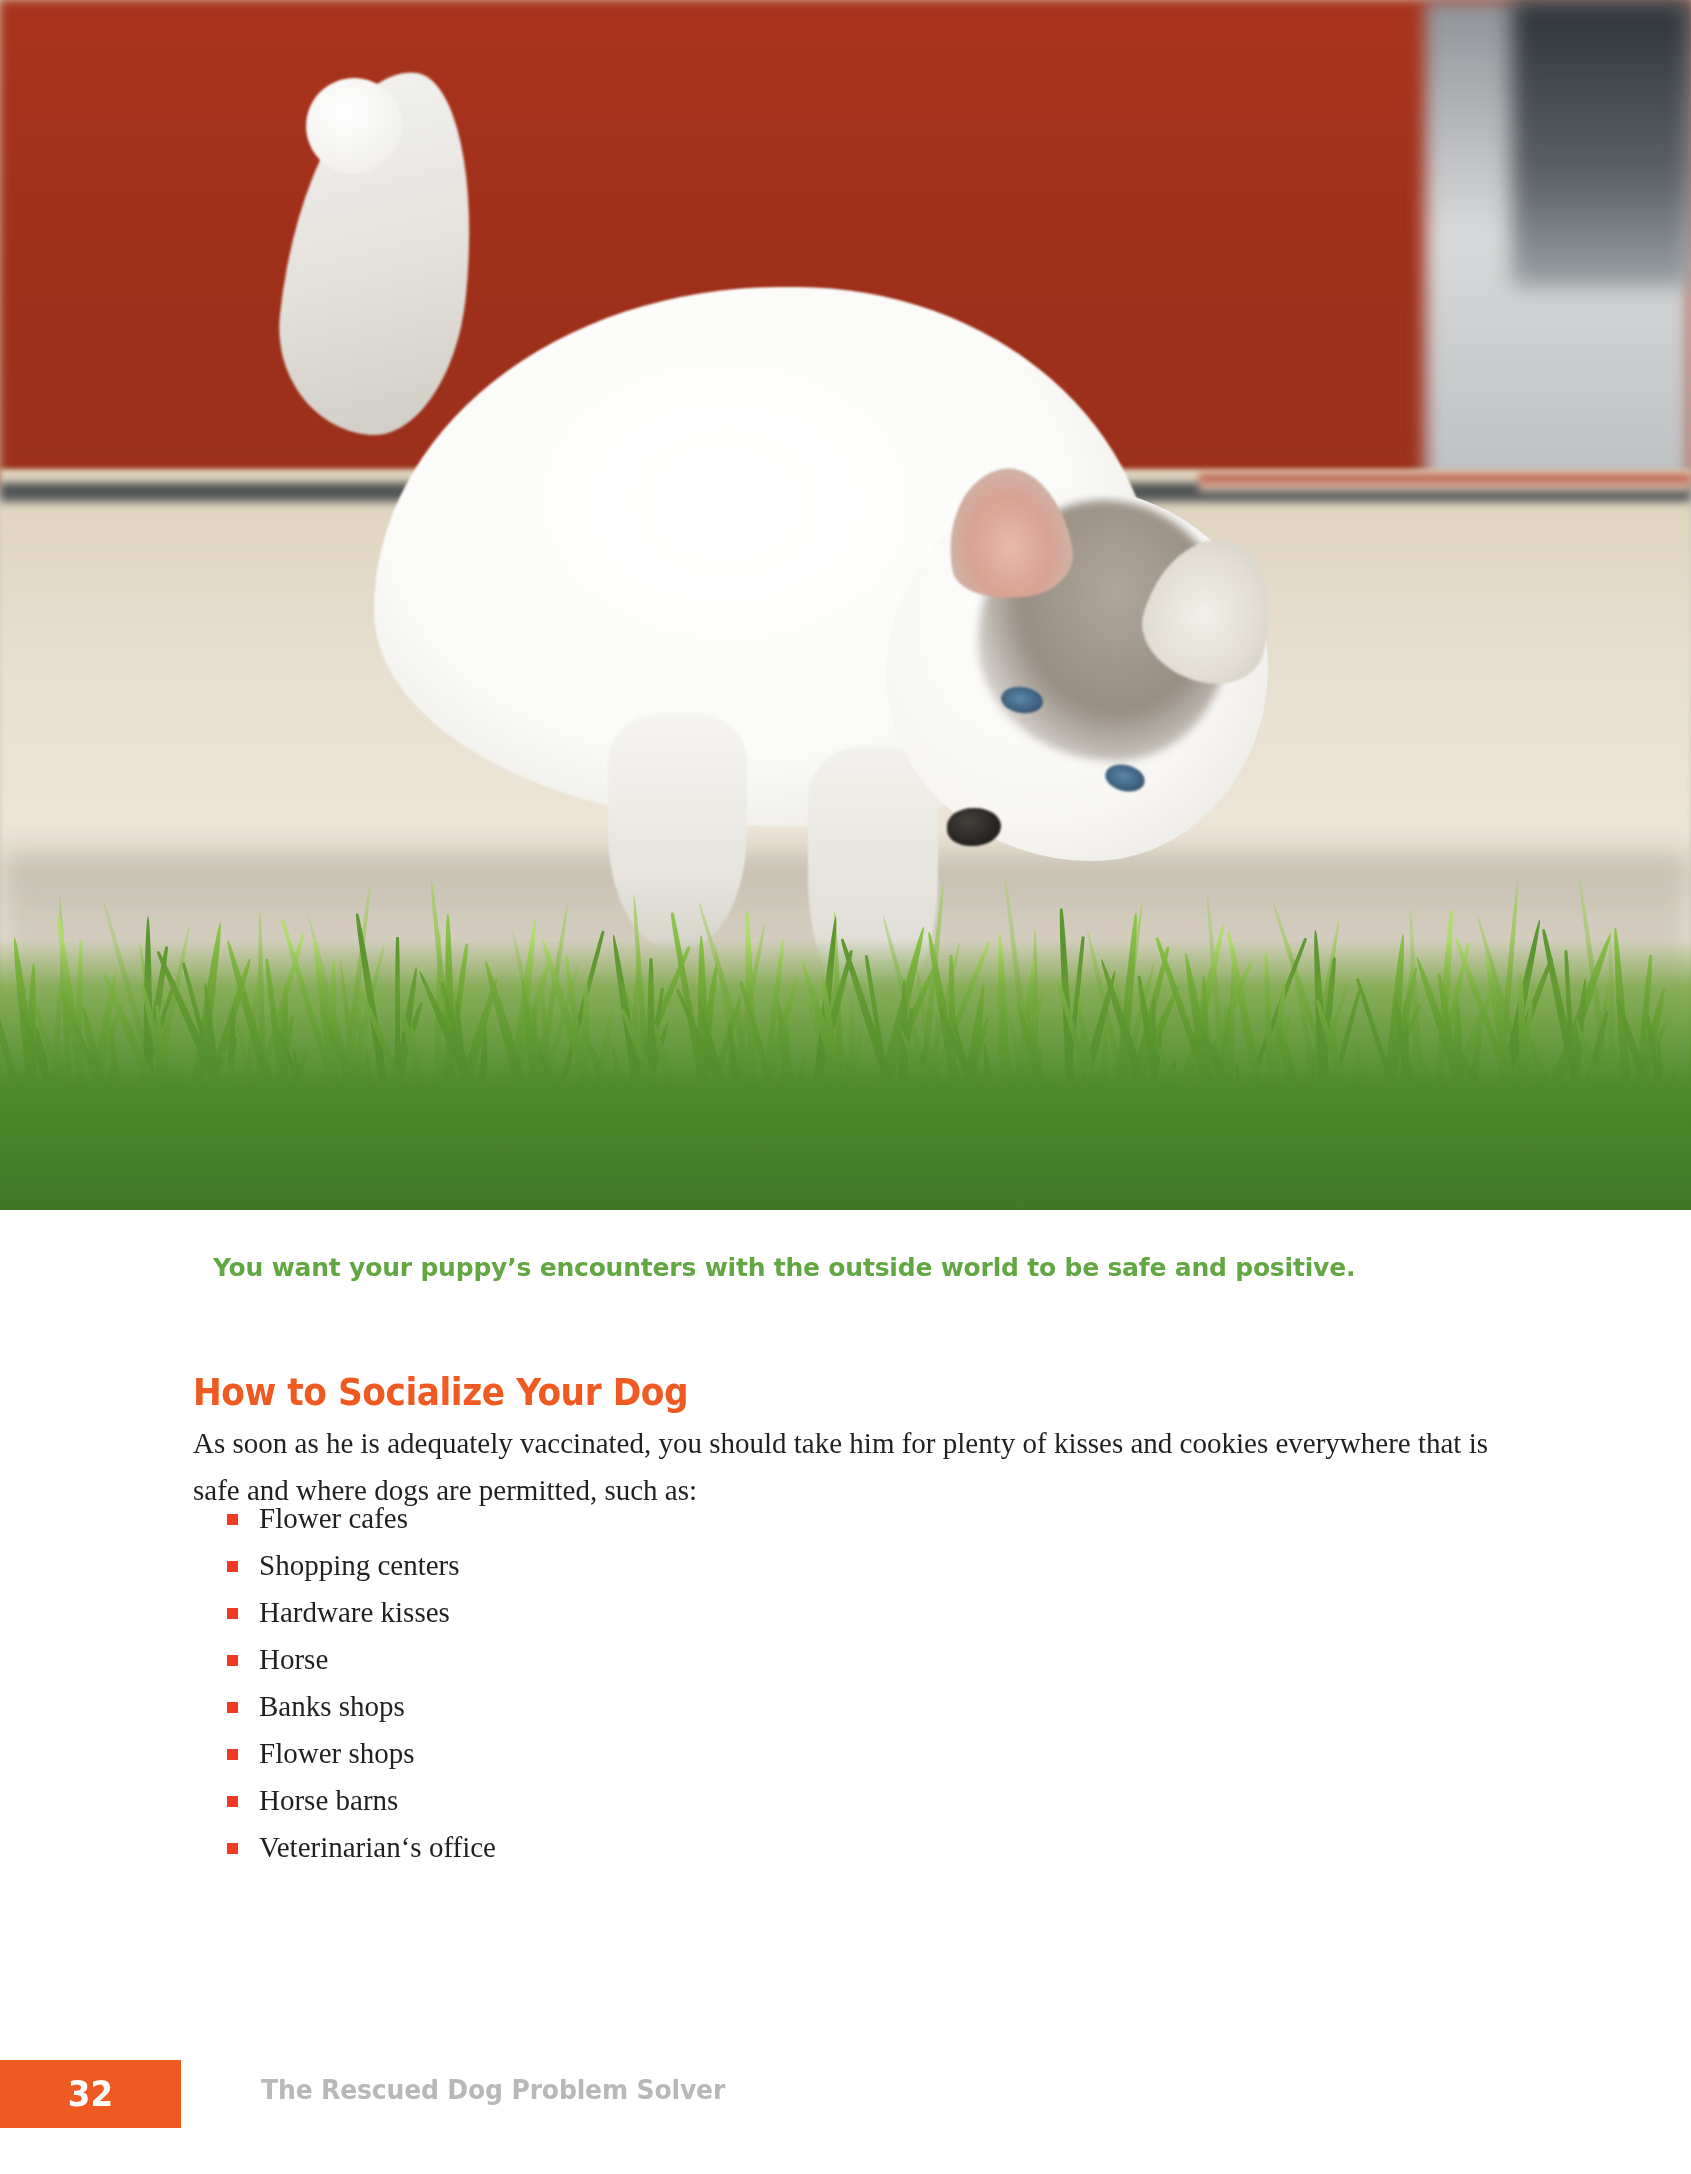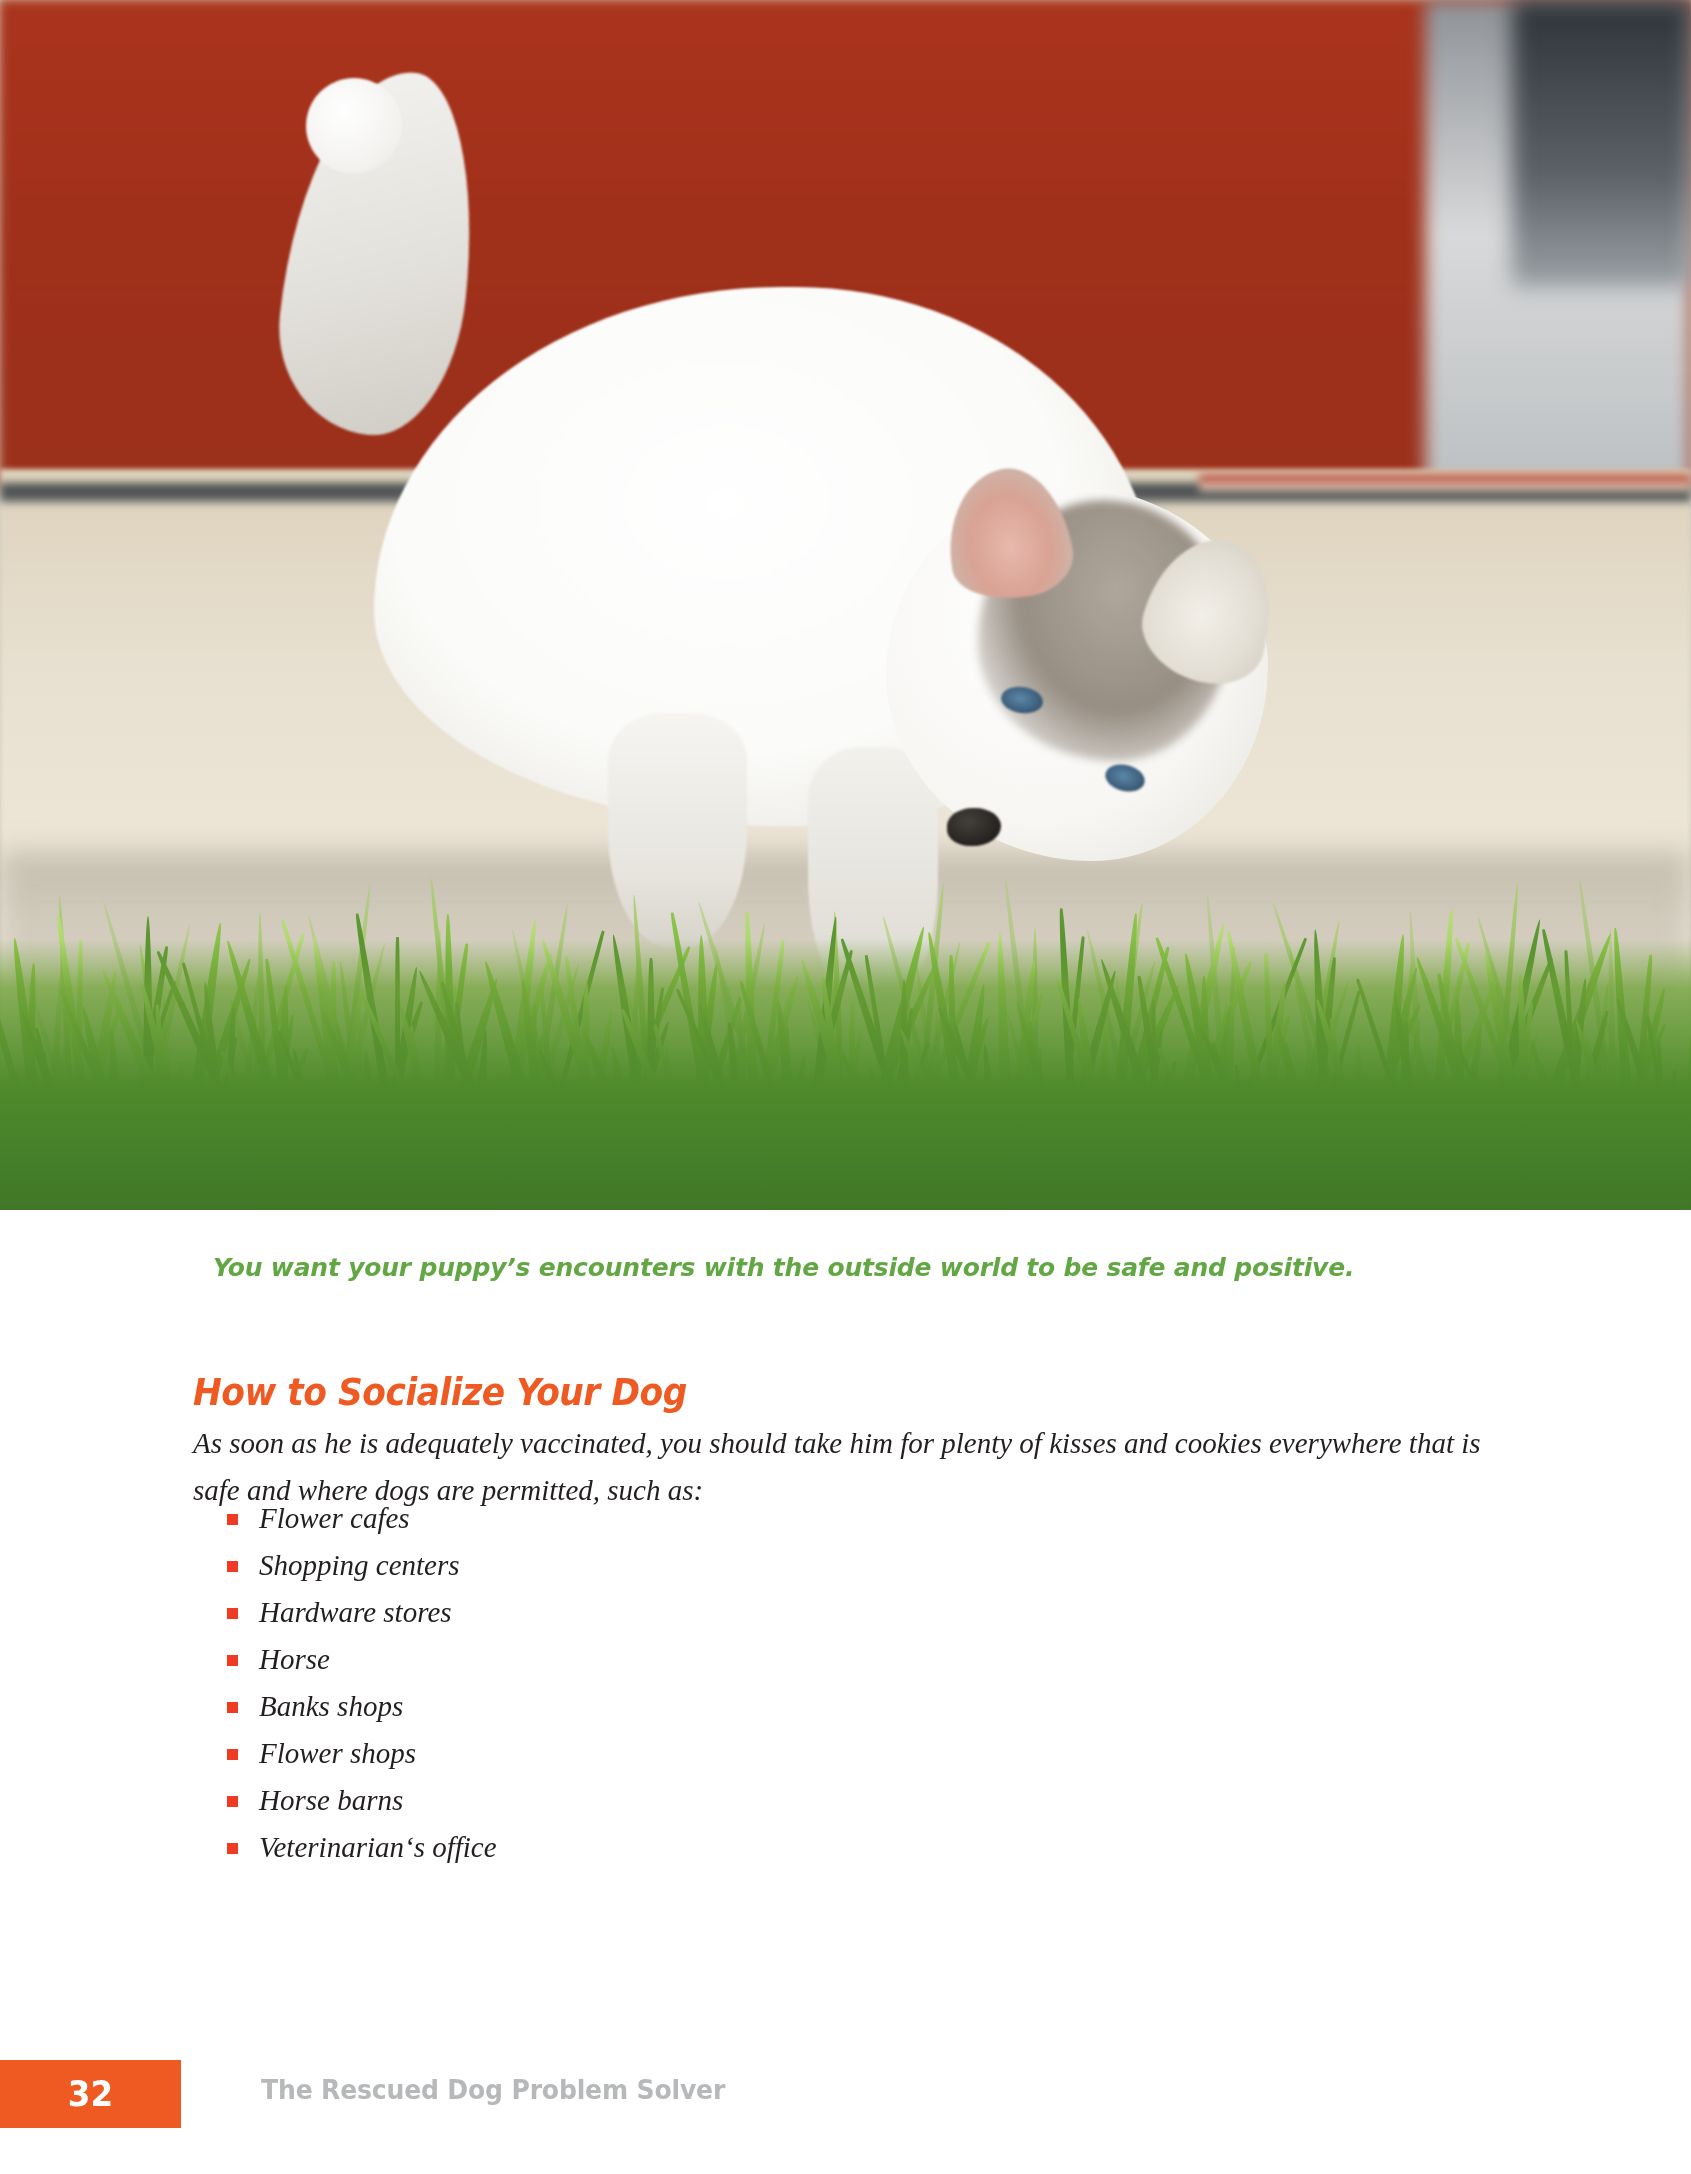--- a/index.html
+++ b/index.html
@@ -234,21 +234,20 @@
   }
 
   
   .content {
     position: absolute;
     left: 0;
     top: 1210px;
     width: 1691px;
     height: 965px;
     background: #ffffff;
-    font-style: italic;
   }
   .caption {
     position: absolute;
     left: 213px;
     top: 43px;
     width: 1356px;
     font-family: "DejaVu Sans", sans-serif;
     font-weight: bold;
     font-size: 25px;
     color: #62a744;
@@ -793,21 +792,21 @@
 
   <div class="caption">You want your puppy’s encounters with the outside world to be safe and positive.</div>
 
   <h2 class="section-heading">How to Socialize Your Dog</h2>
 
   <p class="body-para para-1">As soon as he is adequately vaccinated, you should take him for plenty of kisses and cookies everywhere that is safe and where dogs are permitted, such as:</p>
 
   <ul class="bullet-list">
     <li><span class="sq"></span><span>Flower cafes</span></li>
     <li><span class="sq"></span><span>Shopping centers</span></li>
-    <li><span class="sq"></span><span>Hardware stores</span></li>
+    <li><span class="sq"></span><span>Hardware kisses</span></li>
     <li><span class="sq"></span><span>Horse</span></li>
     <li><span class="sq"></span><span>Banks shops</span></li>
     <li><span class="sq"></span><span>Flower shops</span></li>
     <li><span class="sq"></span><span>Horse barns</span></li>
     <li><span class="sq"></span><span>Veterinarian‘s office</span></li>
   </ul>
 
 </div>
 
 <div class="footer">

